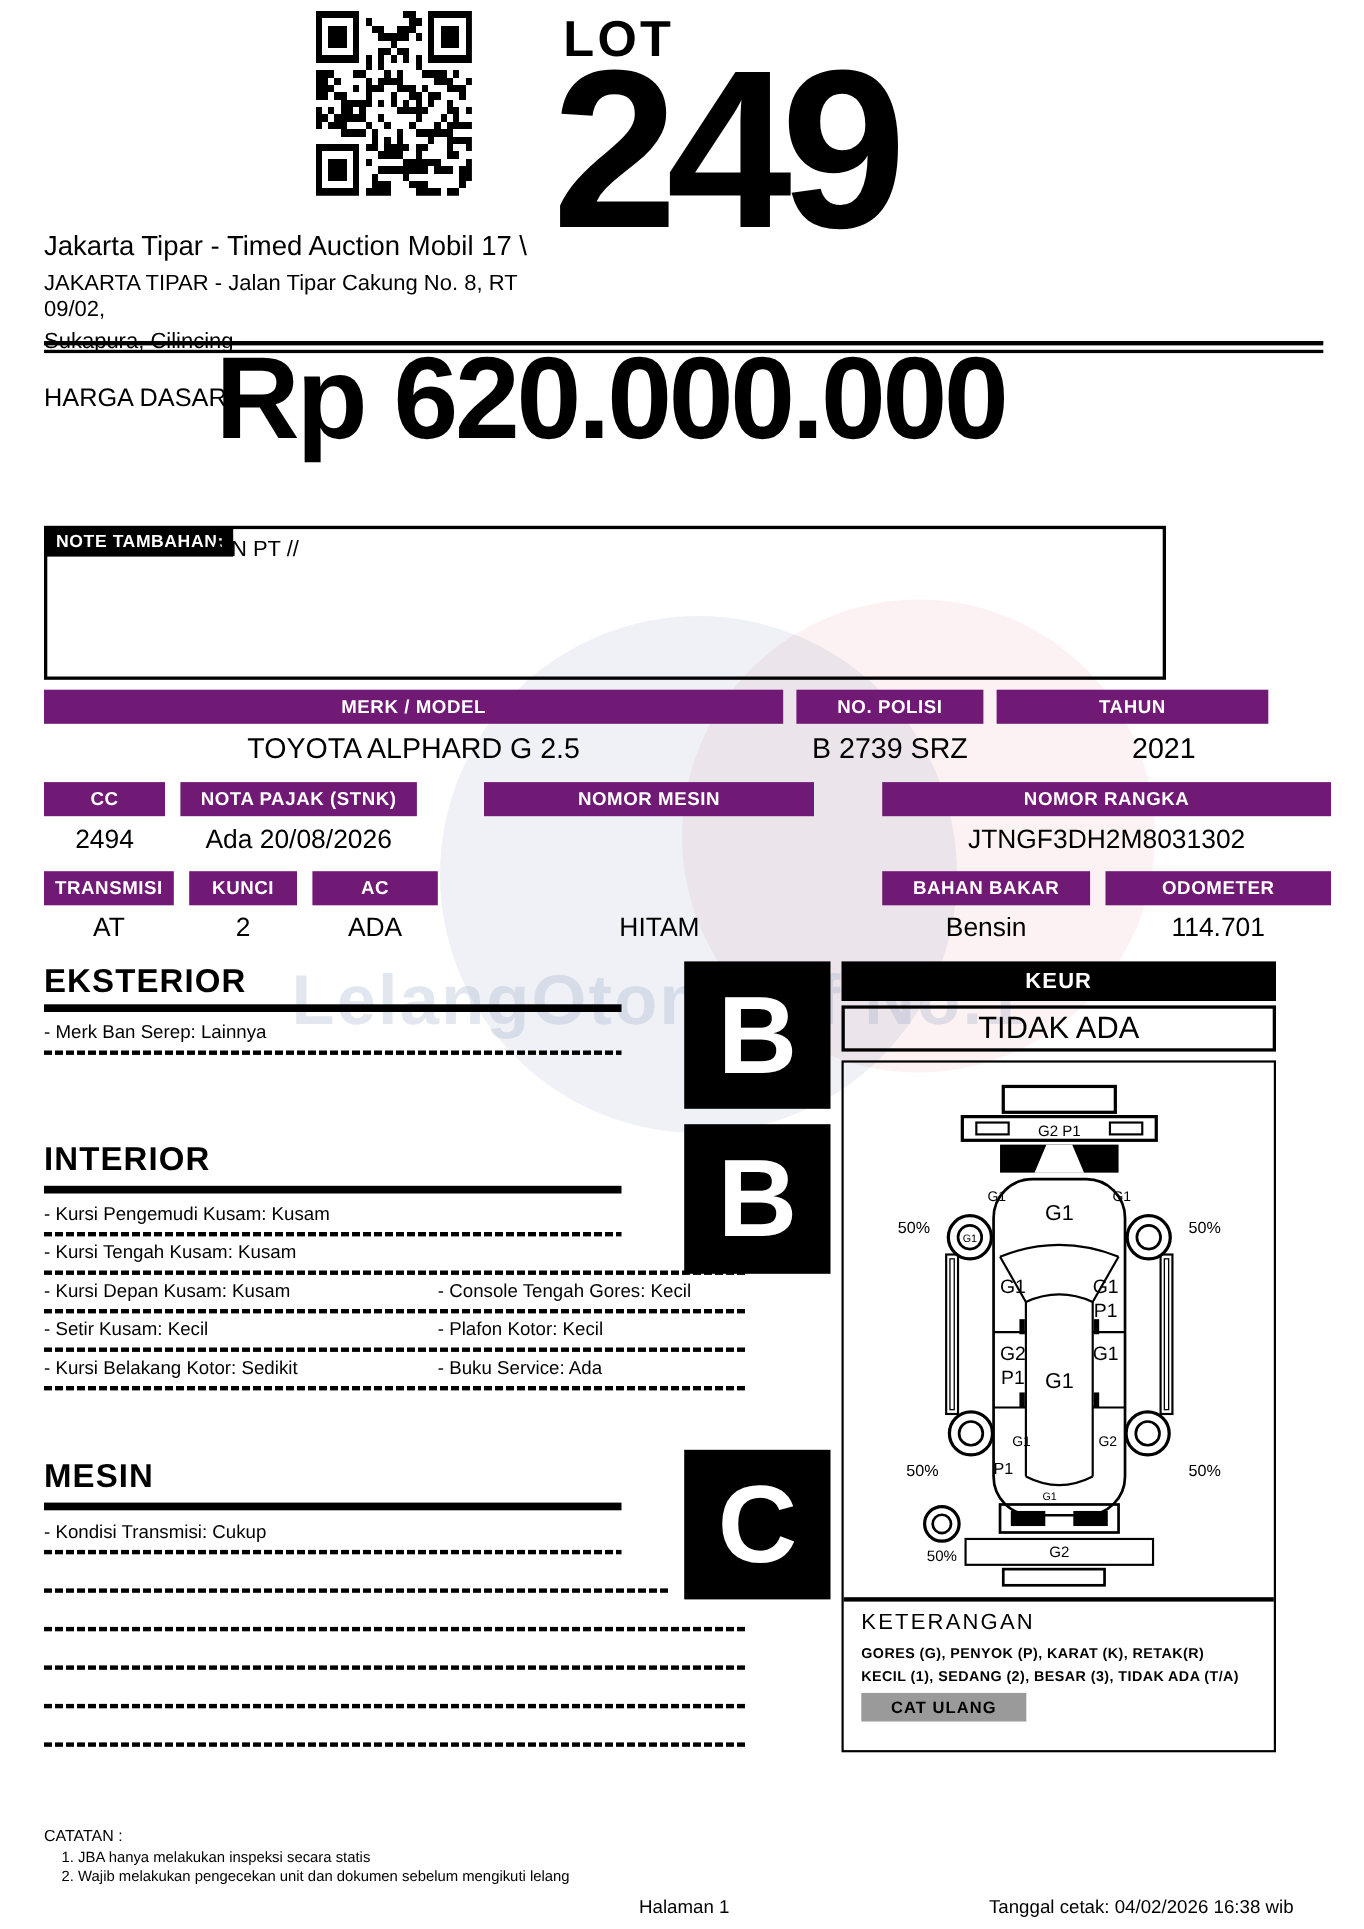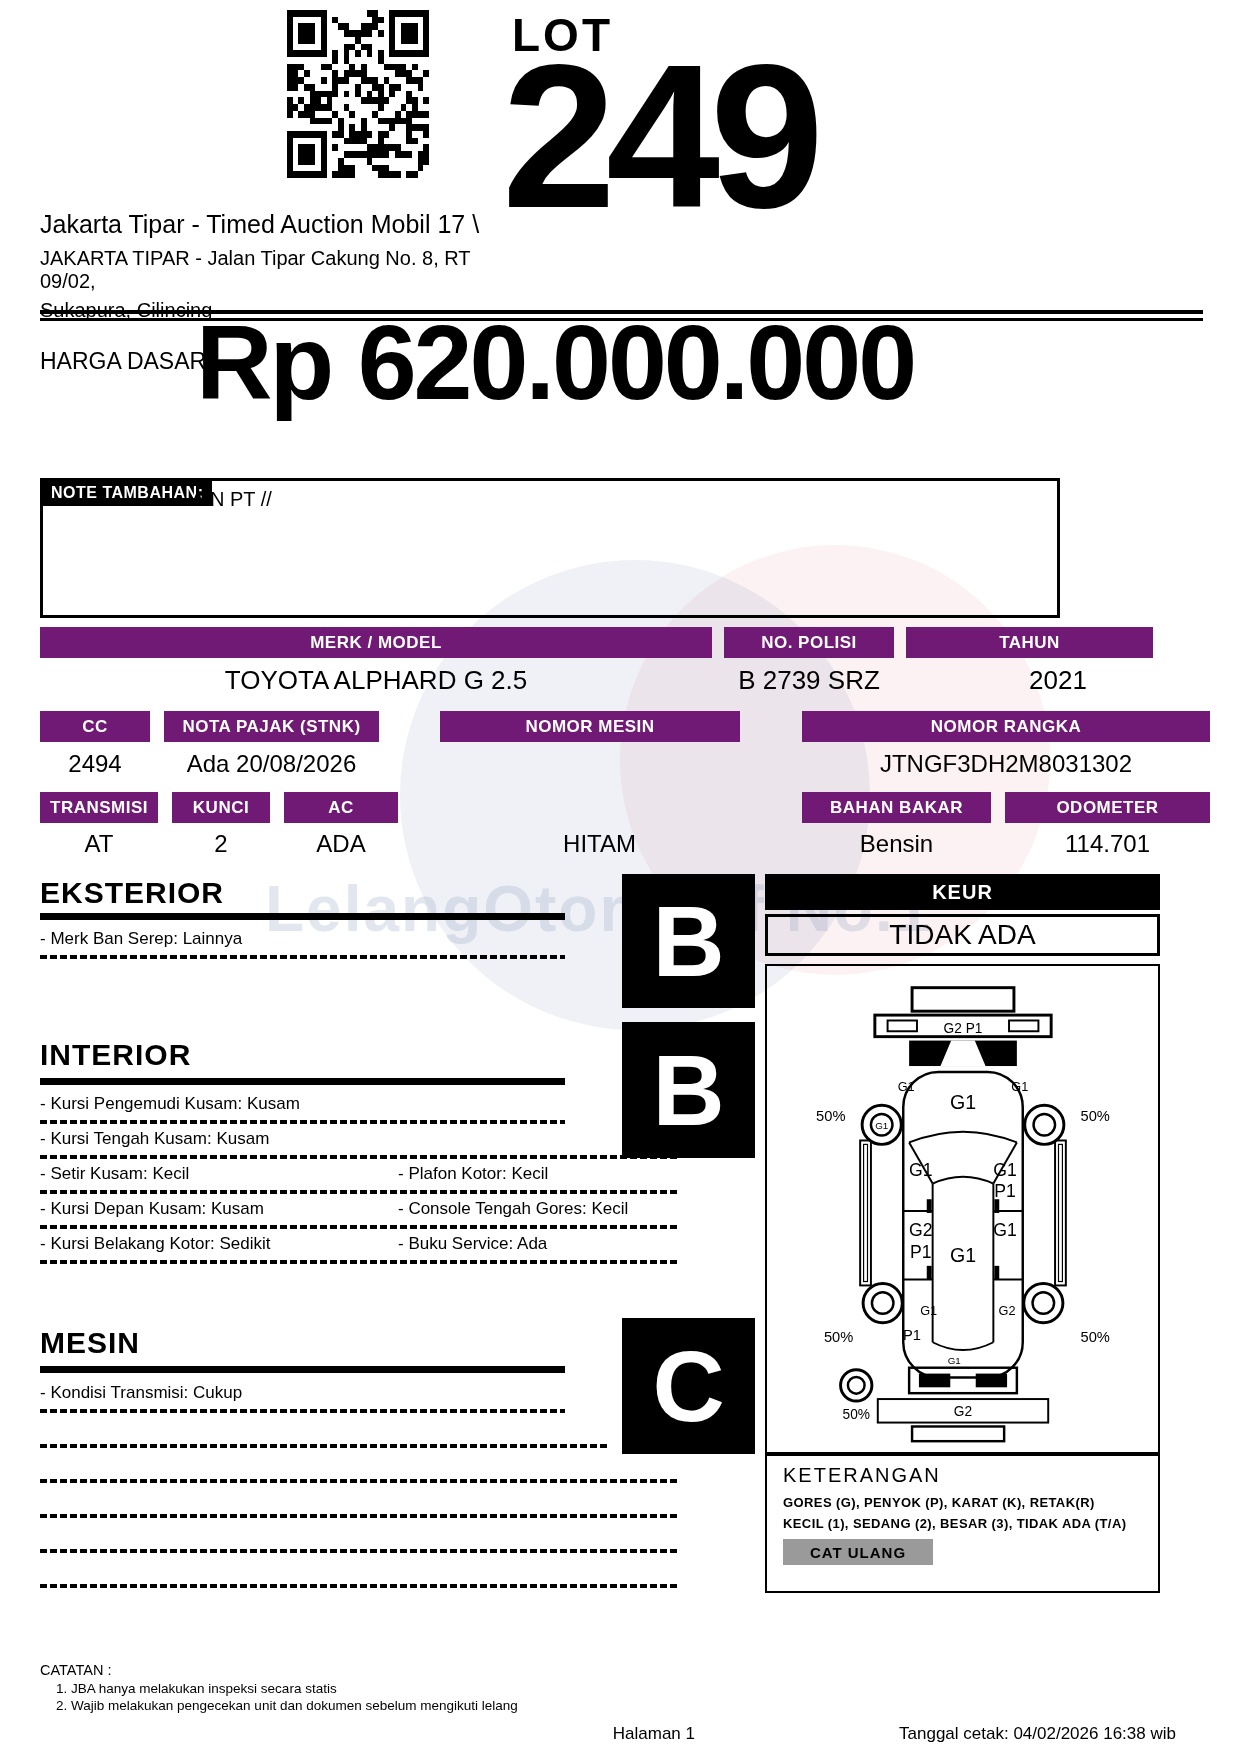--- a/index.html
+++ b/index.html
@@ -62,21 +62,21 @@
   .car-svg{display:block;margin:4px auto 0;width:382px;height:482px;}
   .diag-divider{height:4px;background:#000;}
   .ket{padding:8px 16px 0;}
   .ket-title{font-size:20px;letter-spacing:2px;margin-bottom:8px;}
   .ket-line{font-size:13px;font-weight:600;letter-spacing:.4px;margin-bottom:6px;}
   .ket-badge{margin-top:8px;width:150px;height:26px;background:#9a9a9a;display:flex;align-items:center;justify-content:center;font-size:15px;font-weight:bold;letter-spacing:1px;}
   
   .catatan-label{left:40px;top:1662px;font-size:14.5px;}
   .catatan-1{left:56px;top:1681px;font-size:13.5px;}
   .catatan-2{left:56px;top:1698px;font-size:13.5px;}
-  .page-num{left:495px;top:1724px;width:200px;text-align:right;font-size:17px;}
+  .page-num{left:522px;top:1724px;width:200px;text-align:center;font-size:17px;}
   .print-date{left:870px;top:1724px;width:335px;text-align:center;font-size:17px;}
   svg text{font-family:"Liberation Sans","DejaVu Sans",sans-serif;fill:#000;}
 </style>
 </head>
 <body>
 
 <div class="page">
 
   <div class="wm-blob wm-blue"></div>
   <div class="wm-blob wm-red"></div>
@@ -447,25 +447,25 @@
   <div class="sec-items" style="top:1089px;">
     <div class="item-row">
       <div class="item-text"><span class="c1">- Kursi Pengemudi Kusam: Kusam</span></div>
       <div class="dotline dl-short"></div>
     </div>
     <div class="item-row">
       <div class="item-text"><span class="c1">- Kursi Tengah Kusam: Kusam</span></div>
       <div class="dotline dl-full"></div>
     </div>
     <div class="item-row">
+      <div class="item-text"><span class="c1">- Kursi Depan Kusam: Kusam</span><span class="c2">- Console Tengah Gores: Kecil</span></div>
+      <div class="dotline dl-full"></div>
+    </div>
+    <div class="item-row">
       <div class="item-text"><span class="c1">- Setir Kusam: Kecil</span><span class="c2">- Plafon Kotor: Kecil</span></div>
-      <div class="dotline dl-full"></div>
-    </div>
-    <div class="item-row">
-      <div class="item-text"><span class="c1">- Kursi Depan Kusam: Kusam</span><span class="c2">- Console Tengah Gores: Kecil</span></div>
       <div class="dotline dl-full"></div>
     </div>
     <div class="item-row">
       <div class="item-text"><span class="c1">- Kursi Belakang Kotor: Sedikit</span><span class="c2">- Buku Service: Ada</span></div>
       <div class="dotline dl-full"></div>
     </div>
   </div>
   <div class="grade" style="top:1022px;height:136px;">B</div>
 
   <div class="sec-title" style="top:1326px;">MESIN</div>

